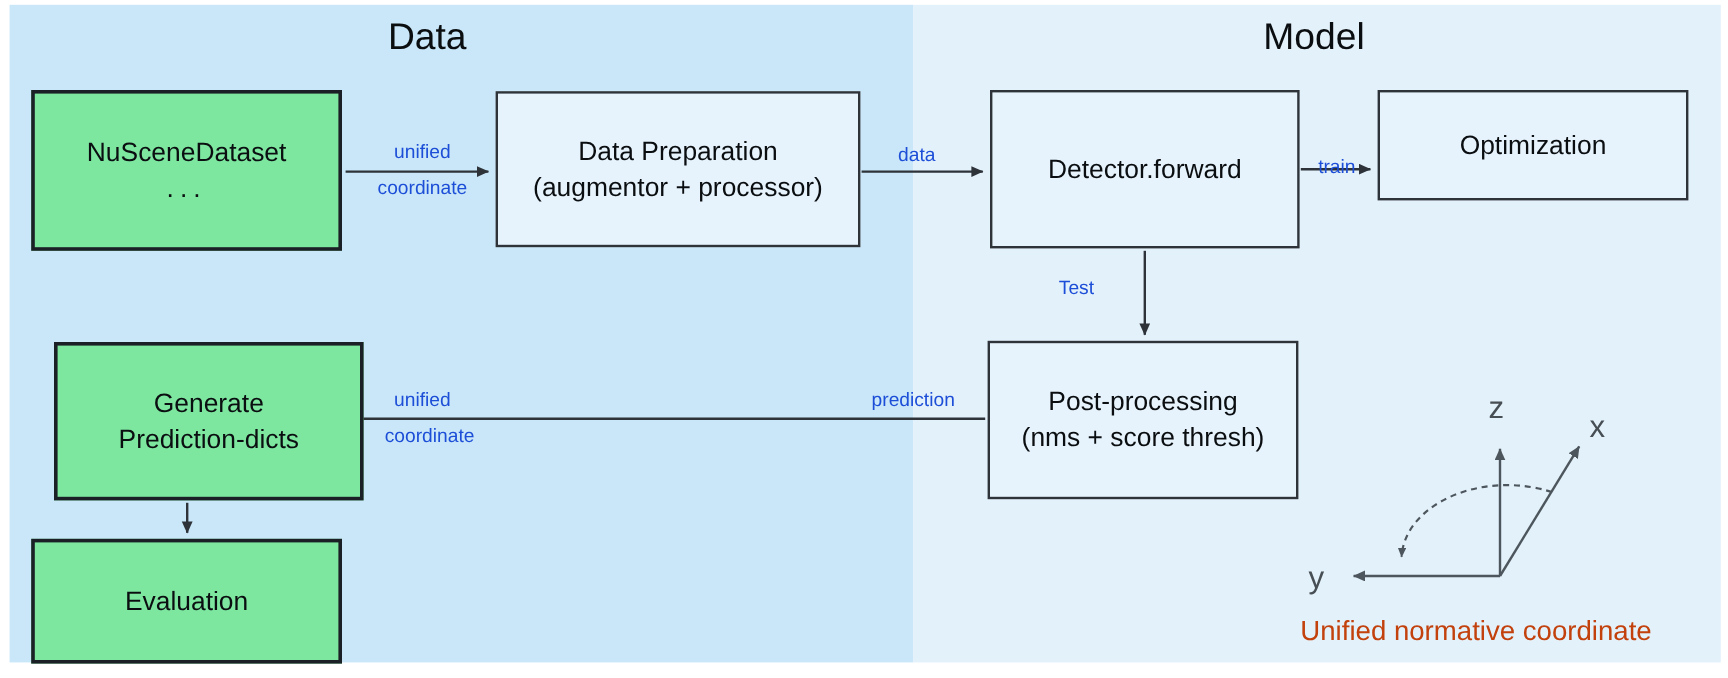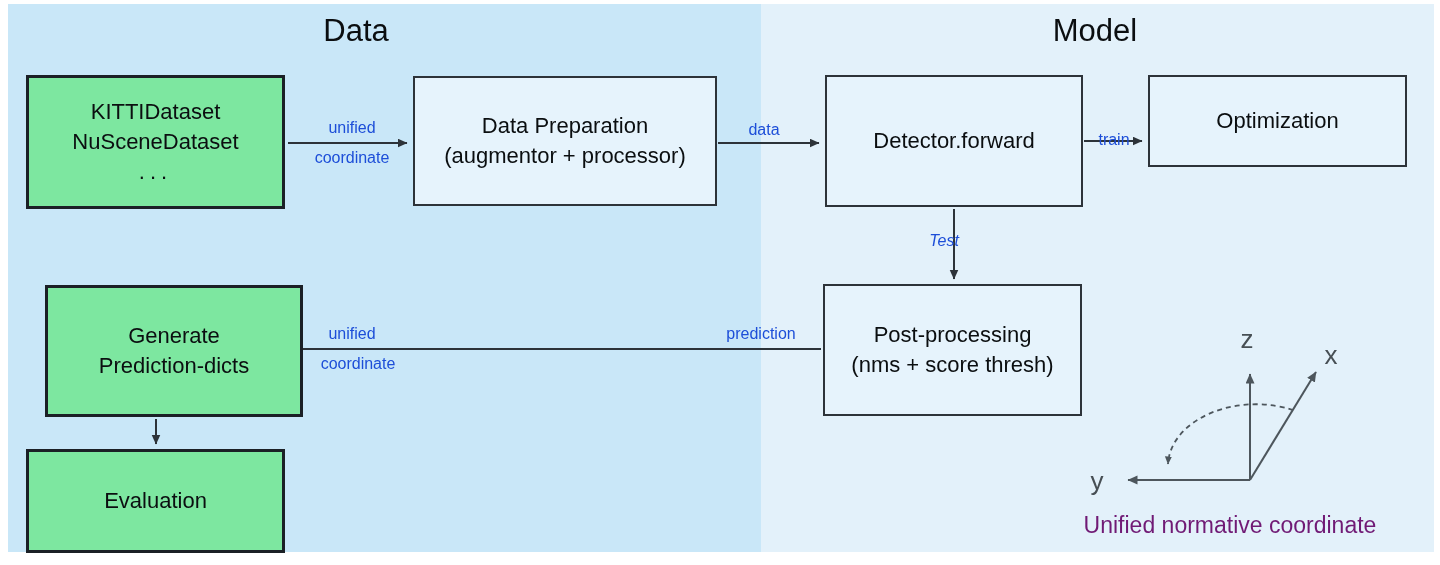--- a/index.html
+++ b/index.html
@@ -25,21 +25,21 @@
   .edge-label{
     position:absolute;transform:translateX(-50%);font-size:16px;line-height:24px;
     color:#1d4ed8;white-space:nowrap;
   }
   .axis-label{
     position:absolute;transform:translateX(-50%);font-size:26px;line-height:26px;
     color:#474f54;white-space:nowrap;
   }
   .axes-caption{
     position:absolute;left:1068px;top:512px;width:324px;text-align:center;
-    font-size:23px;line-height:26px;color:#701a75;white-space:nowrap;
+    font-size:23px;line-height:26px;color:#c2410c;white-space:nowrap;
   }
   svg.overlay{position:absolute;left:0;top:0;}
 </style>
 </head>
 <body>
 
 <div id="stage">
 
   <div class="panel data"></div>
   <div class="panel model"></div>
@@ -69,21 +69,20 @@
 
     <g>
       <line x1="1250" y1="480" x2="1250" y2="374" stroke="#4d565c" stroke-width="2" marker-end="url(#ahg)"></line>
       <line x1="1250" y1="480" x2="1316" y2="372" stroke="#4d565c" stroke-width="2" marker-end="url(#ahg)"></line>
       <line x1="1250" y1="480" x2="1128" y2="480" stroke="#4d565c" stroke-width="2" marker-end="url(#ahg)"></line>
       <path d="M 1293 410 A 88 62 0 0 0 1168 464" fill="none" stroke="#4d565c" stroke-width="1.8" stroke-dasharray="5 4" marker-end="url(#ahg-small)"></path>
     </g>
   </svg>
 
   <div class="node green" style="left:26px;top:75px;width:259px;height:134px;">
-    <span>KITTIDataset</span>
     <span>NuSceneDataset</span>
     <span class="dots">...</span>
   </div>
 
   <div class="node light" style="left:413px;top:76px;width:304px;height:130px;">
     <span>Data Preparation</span>
     <span>(augmentor + processor)</span>
   </div>
 
   <div class="node light" style="left:825px;top:75px;width:258px;height:132px;">
@@ -108,21 +107,21 @@
     <span>Evaluation</span>
   </div>
 
   <div class="edge-label" style="left:352px;top:116px;">unified</div>
   <div class="edge-label" style="left:352px;top:146px;">coordinate</div>
 
   <div class="edge-label" style="left:764px;top:118px;">data</div>
 
   <div class="edge-label" style="left:1114px;top:115px;margin-top:13px;">train</div>
 
-  <div class="edge-label" style="left:944px;top:229px;font-style:italic;">Test</div>
+  <div class="edge-label" style="left:897px;top:229px;">Test</div>
 
   <div class="edge-label" style="left:761px;top:322px;">prediction</div>
 
   <div class="edge-label" style="left:352px;top:322px;">unified</div>
   <div class="edge-label" style="left:358px;top:352px;">coordinate</div>
 
   <div class="axis-label" style="left:1247px;top:326px;">z</div>
   <div class="axis-label" style="left:1331px;top:342px;">x</div>
   <div class="axis-label" style="left:1097px;top:468px;">y</div>
 

